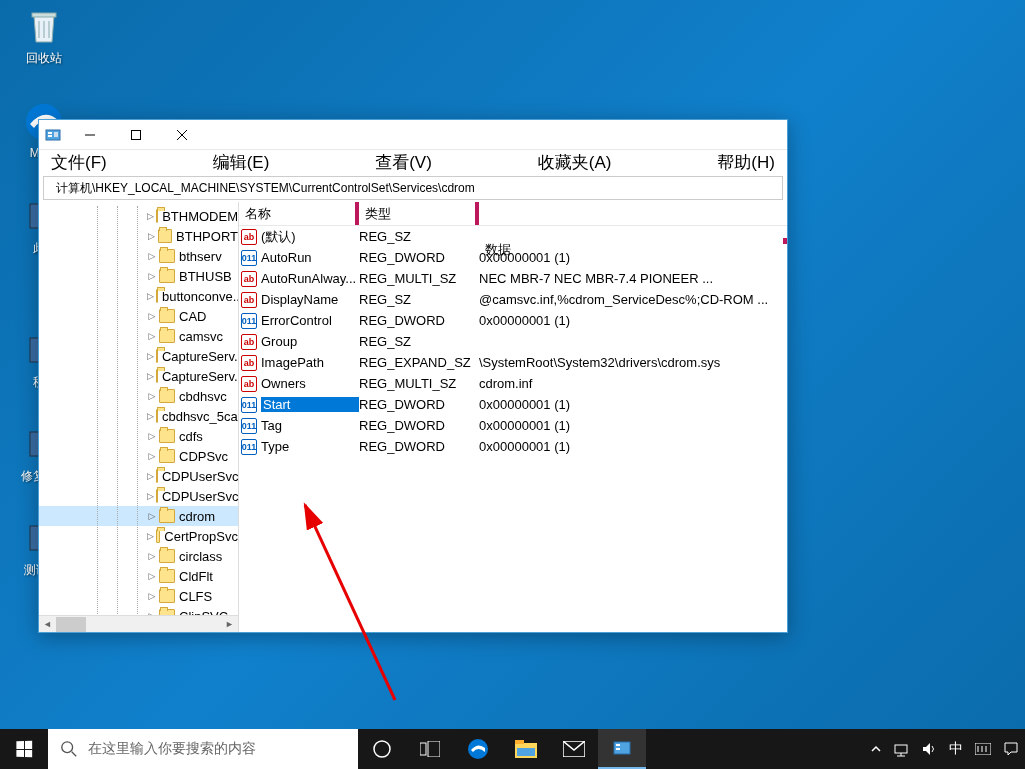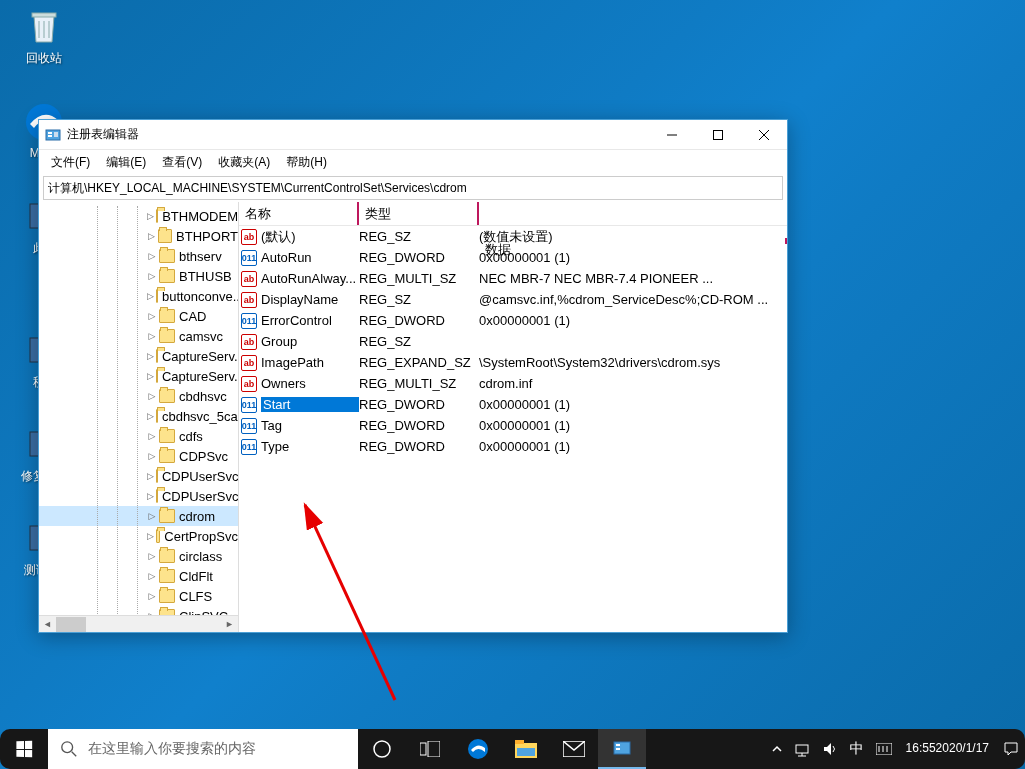--- a/index.html
+++ b/index.html
@@ -5,50 +5,50 @@
 * { margin: 0; padding: 0; box-sizing: border-box; font-family: "Microsoft YaHei", "Segoe UI", Tahoma, sans-serif; }
 body { width: 1025px; height: 769px; overflow: hidden; position: relative; background: linear-gradient(135deg, #0a6baa 0%, #0f7bc4 40%, #1080cc 50%, #0f7bc4 60%, #0a6baa 100%); }
 .desktop-icon { position: absolute; width: 60px; text-align: center; color: #fff; font-size: 12px; text-shadow: 1px 1px 2px rgba(0,0,0,0.6); }
 .desktop-icon .icon { width: 40px; height: 40px; margin: 0 auto 4px; }
 .window { position: absolute; left: 38px; top: 119px; width: 750px; height: 514px; background: #fff; border: 1px solid #4a9fd6; box-shadow: 0 4px 20px rgba(0,0,0,0.3); display: flex; flex-direction: column; }
 .titlebar { height: 30px; display: flex; align-items: center; background: #fff; border-bottom: 1px solid #e8e8e8; }
 .titlebar .app-icon { width: 16px; height: 16px; margin: 0 6px; }
 .titlebar .title { flex: 1; font-size: 12px; color: #000; }
 .titlebar .btns { display: flex; }
 .titlebar .btns div { width: 46px; height: 30px; display: flex; align-items: center; justify-content: center; cursor: pointer; }
-.menubar { height: 24px; display: flex; align-items: center; font-size: 12px; padding: 0 4px; }
+.menubar { height: 24px; display: flex; align-items: center; font-size: 17px; padding: 0 4px; justify-content: space-between; }
 .menubar span { padding: 2px 8px; cursor: pointer; }
-.addressbar { height: 24px; border: 1px solid #ccc; margin: 2px 4px; font-size: 12px; padding: 2px 4px; display: flex; align-items: center; text-align: center; }
+.addressbar { height: 24px; border: 1px solid #ccc; margin: 2px 4px; font-size: 12px; padding: 2px 12px; display: flex; align-items: center; text-align: center; }
 .content { flex: 1; display: flex; overflow: hidden; }
 .tree-panel { width: 200px; border-right: 1px solid #ddd; overflow: auto; position: relative; }
 .tree { font-size: 13px; padding-top: 4px; }
 .tree-item { display: flex; align-items: center; height: 20px; white-space: nowrap; padding-left: 2px; cursor: pointer; }
 .tree-item.selected { background: #cce8ff; }
 .tree-item .expander { width: 10px; height: 10px; margin-right: 2px; display: inline-flex; align-items: center; justify-content: center; font-size: 9px; color: #666; }
 .tree-item .folder { width: 16px; height: 14px; background: #fde38c; border: 1px solid #d4a83d; border-radius: 1px; margin-right: 4px; position: relative; }
 .tree-item .folder::before { content: ""; position: absolute; top: -3px; left: 0; width: 6px; height: 3px; background: #fde38c; border: 1px solid #d4a83d; border-bottom: none; border-radius: 1px 1px 0 0; }
 .list-panel { flex: 1; overflow: auto; }
 .list-header { display: flex; height: 24px; background: #fff; border-bottom: 1px solid #e8e8e8; font-size: 13px; position: sticky; top: 0; }
-.list-header div { padding: 3px 6px; border-right: 2px solid #be185d; }
+.list-header div { padding: 3px 6px; border-right: 4px solid #be185d; }
 .col-name { width: 120px; }
 .col-type { width: 120px; }
 .col-data { flex: 1; margin-top: 36px; }
 .list-row { display: flex; height: 21px; align-items: center; font-size: 13px; padding-left: 2px; cursor: pointer; }
 .val-icon { width: 16px; height: 16px; margin-right: 4px; display: inline-flex; align-items: center; justify-content: center; font-size: 9px; font-weight: bold; border-radius: 2px; }
 .val-icon.sz { background: #fff; border: 1px solid #c00; color: #c00; }
 .val-icon.dw { background: #fff; border: 1px solid #0060c0; color: #0060c0; text-align: center; }
 .list-row .name { width: 98px; white-space: nowrap; overflow: hidden; text-overflow: ellipsis; }
 .list-row .name.selected { background: #0078d7; color: #fff; padding: 0 2px; }
 .list-row .type { width: 120px; }
 .list-row .data { flex: 1; white-space: nowrap; overflow: hidden; text-overflow: ellipsis; }
 .tree-scroll { height: 17px; background: #f0f0f0; display: flex; align-items: center; position: absolute; bottom: 0; left: 0; right: 0; border-top: 1px solid #ddd; }
 .tree-scroll .arrow { width: 17px; height: 17px; display: flex; align-items: center; justify-content: center; font-size: 9px; color: #666; background: #f0f0f0; }
 .tree-scroll .track { flex: 1; background: #f0f0f0; height: 17px; position: relative; }
 .tree-scroll .thumb { position: absolute; left: 0; width: 30px; height: 15px; top: 1px; background: #ccc; }
-.taskbar { position: absolute; bottom: 0; left: 0; right: 0; height: 40px; background: #171717; display: flex; align-items: center; color: #fff; border-radius: 10px; }
+.taskbar { position: absolute; bottom: 0; left: 0; right: 0; height: 40px; background: #171717; display: flex; align-items: center; color: #fff; }
 .start-btn { width: 48px; height: 40px; display: flex; align-items: center; justify-content: center; cursor: pointer; }
 .win-logo { width: 16px; height: 16px; display: grid; grid-template-columns: 1fr 1fr; grid-template-rows: 1fr 1fr; gap: 1px; transform: perspective(40px) rotateY(-10deg); }
 .win-logo span { background: #fff; }
 .search-box { width: 310px; height: 40px; background: #fff; display: flex; align-items: center; padding: 0 12px; color: #666; font-size: 14px; }
 .search-box .search-icon { width: 18px; height: 18px; margin-right: 10px; }
 .task-icon { width: 48px; height: 40px; display: flex; align-items: center; justify-content: center; cursor: pointer; }
 .task-icon.active { border-bottom: 2px solid #76b9ed; background: #333; }
 .tray { margin-left: auto; display: flex; align-items: center; height: 40px; }
 .tray-item { padding: 0 6px; height: 40px; display: flex; align-items: center; justify-content: center; font-size: 12px; cursor: pointer; }
 .clock { text-align: center; font-size: 12px; line-height: 1.3; padding: 0 8px; }
@@ -102,21 +102,20 @@
   </div>
 
 <div class="window">
   <div class="titlebar">
     <svg class="app-icon" viewBox="0 0 16 16">
         <rect x="1" y="3" width="14" height="10" fill="#4fa3e0" stroke="#2a6ca8"></rect>
         <rect x="3" y="5" width="4" height="2" fill="#fff"></rect>
         <rect x="3" y="8" width="4" height="2" fill="#fff"></rect>
         <rect x="9" y="5" width="4" height="5" fill="#cde"></rect>
       </svg>
-    <span class="title">注册表编辑器</span>
     <div class="btns">
       <div>
           <svg width="10" height="10" viewBox="0 0 10 10">
             <line x1="0" y1="5" x2="10" y2="5" stroke="#000"></line>
           </svg>
         </div>
       <div>
           <svg width="10" height="10" viewBox="0 0 10 10">
             <rect x="0.5" y="0.5" width="9" height="9" fill="none" stroke="#000"></rect>
           </svg>
@@ -263,21 +262,20 @@
       <div class="list-header">
         <div class="col-name">名称</div>
         <div class="col-type">类型</div>
         <div class="col-data">数据</div>
       </div>
       <div id="list-rows">
           <div class="list-row">
             <span class="val-icon sz">ab</span>
             <span class="name">(默认)</span>
             <span class="type">REG_SZ</span>
-            <span class="data">(数值未设置)</span>
           </div>
           <div class="list-row">
             <span class="val-icon dw">011</span>
             <span class="name">AutoRun</span>
             <span class="type">REG_DWORD</span>
             <span class="data">0x00000001 (1)</span>
           </div>
           <div class="list-row">
             <span class="val-icon sz">ab</span>
             <span class="name">AutoRunAlway...</span>
@@ -419,23 +417,19 @@
       </div>
     <div class="tray-item" style="font-size:14px;">中</div>
     <div class="tray-item">
         <svg width="16" height="12" viewBox="0 0 16 12">
           <rect x="0" y="0" width="16" height="12" fill="none" stroke="#fff"></rect>
           <line x1="3" y1="3" x2="3" y2="9" stroke="#fff"></line>
           <line x1="7" y1="3" x2="7" y2="9" stroke="#fff"></line>
           <line x1="11" y1="3" x2="11" y2="9" stroke="#fff"></line>
         </svg>
       </div>
-    <div class="tray-item clock">
-      <div>16:55</div>
-      <div>2020/1/17</div>
-    </div>
     <div class="tray-item">
         <svg width="16" height="16" viewBox="0 0 16 16">
           <path d="M2 2 L14 2 L14 11 L8 11 L5 14 L5 11 L2 11 Z" fill="none" stroke="#fff"></path>
         </svg>
       </div>
   </div>
 </div>
 
 </body></html>

